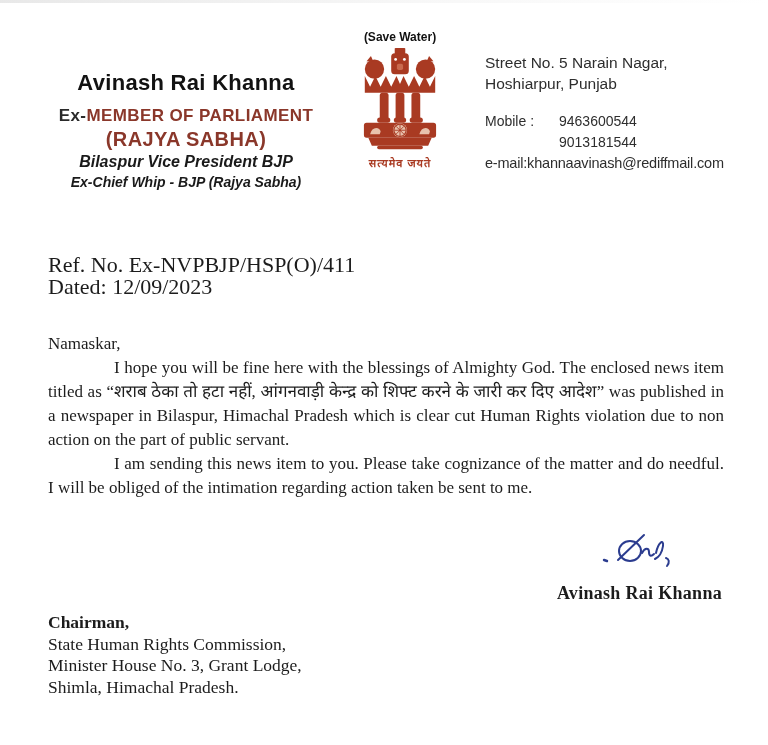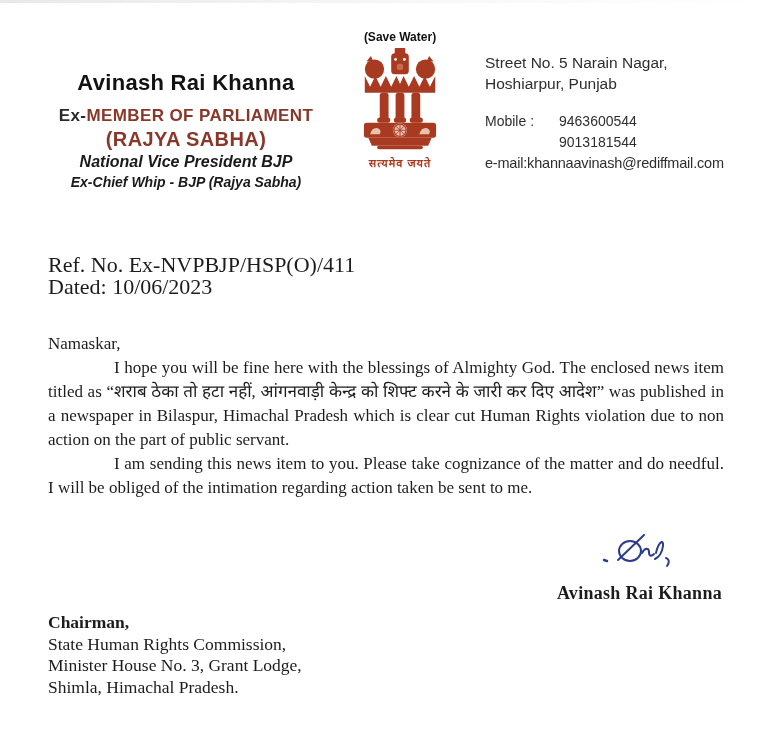--- a/index.html
+++ b/index.html
@@ -93,21 +93,21 @@
 
 <div class="page">
   <div class="scan-edge"></div>
 
   <div class="lh-left">
     <div class="lh-name">Avinash Rai Khanna</div>
     <div class="lh-line1">
       <span class="ex">Ex-</span><span class="mp">MEMBER OF PARLIAMENT</span>
     </div>
     <div class="lh-line2">(RAJYA SABHA)</div>
-    <div class="lh-line3">National Vice President BJP</div>
+    <div class="lh-line3">Bilaspur Vice President BJP</div>
     <div class="lh-line4">Ex-Chief Whip - BJP (Rajya Sabha)</div>
   </div>
 
   <div class="lh-center">
     <div class="save-water">(Save Water)</div>
     <div class="emblem">
       <svg width="88" height="104" viewBox="0 0 100 118" xmlns="http://www.w3.org/2000/svg">
         <g fill="#a93a22">
 
           <rect x="44" y="1" width="12" height="7" rx="1"></rect>
@@ -158,21 +158,21 @@
       <span class="mobile-nums">
         <div>9463600544</div>
         <div>9013181544</div>
       </span>
     </div>
     <div class="email">e-mail:khannaavinash@rediffmail.com</div>
   </div>
 
   <div class="ref-block">
     <div>Ref. No. Ex-NVPBJP/HSP(O)/411</div>
-    <div>Dated: 10/06/2023</div>
+    <div>Dated: 12/09/2023</div>
   </div>
 
   <div class="body-block">
     <p class="salutation">Namaskar,</p>
     <p class="para"><span>I hope you will be fine here with the blessings of Almighty God. The enclosed news item titled as </span><span class="hindi">“शराब ठेका तो हटा नहीं, आंगनवाड़ी केन्द्र को शिफ्ट करने के जारी कर दिए आदेश”</span><span> was published in a newspaper in Bilaspur, Himachal Pradesh which is clear cut Human Rights violation due to non action on the part of public servant.</span></p>
     <p class="para">I am sending this news item to you. Please take cognizance of the matter and do needful. I will be obliged of the intimation regarding action taken be sent to me.</p>
   </div>
 
   <div class="signature">
     <svg width="100" height="48" viewBox="0 0 100 48" xmlns="http://www.w3.org/2000/svg">

